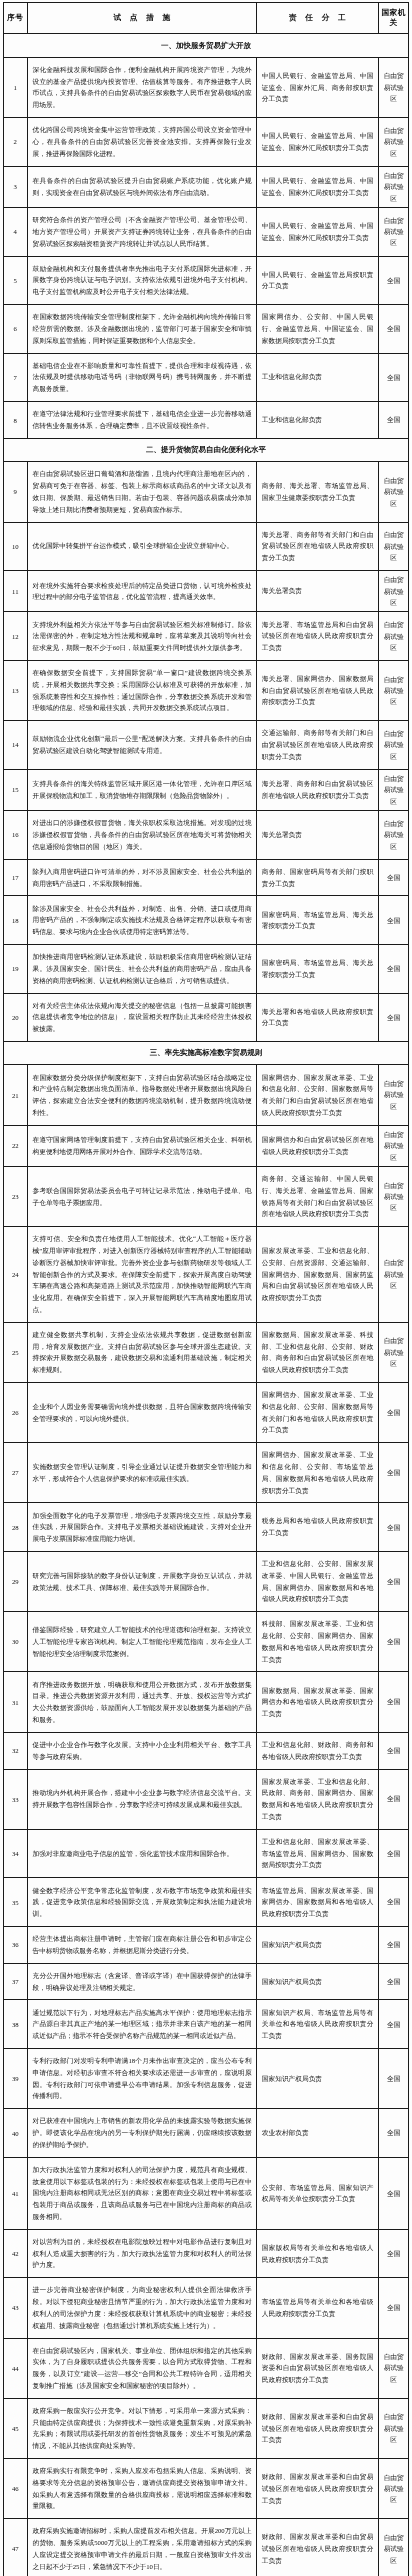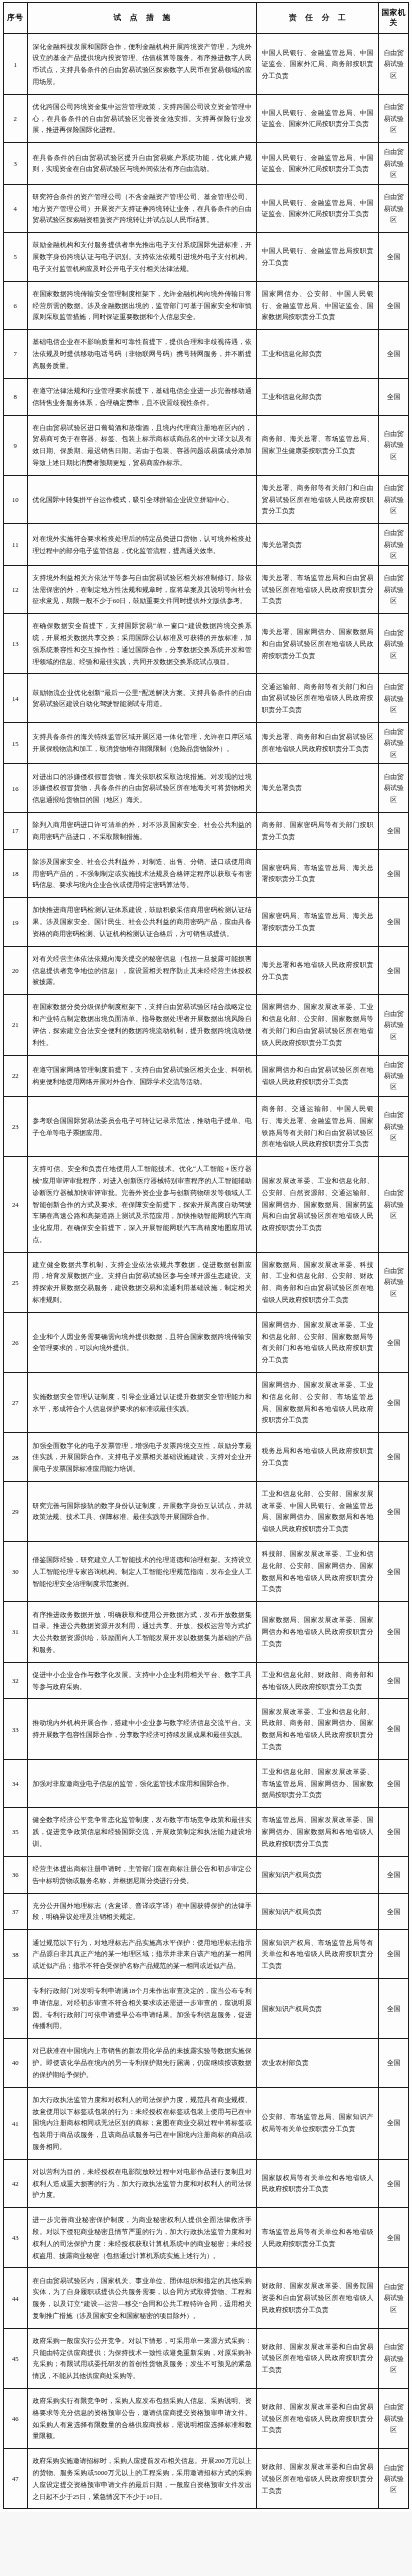--- a/index.html
+++ b/index.html
@@ -83,20 +83,23 @@
     </colgroup>
     <thead>
       <tr>
         <th>序号</th>
         <th>试　点　措　施</th>
         <th>责　任　分　工</th>
         <th>国家机关</th>
       </tr>
     </thead>
     <tbody>
+        <tr class="section-row">
+          <td colspan="4">一、加快服务贸易扩大开放</td>
+        </tr>
         <tr>
           <td class="cell-num">1</td>
           <td class="cell-measure">深化金融科技发展和国际合作，便利金融机构开展跨境资产管理，为境外设立的基金产品提供境内投资管理、估值核算等服务。有序推进数字人民币试点，支持具备条件的自由贸易试验区探索数字人民币在贸易领域的应用场景。</td>
           <td class="cell-dept">中国人民银行、金融监管总局、中国证监会、国家外汇局、商务部按职责分工负责</td>
           <td class="cell-scope">自由贸易试验区</td>
         </tr>
         <tr>
           <td class="cell-num">2</td>
           <td class="cell-measure">优化跨国公司跨境资金集中运营管理政策，支持跨国公司设立资金管理中心，在具备条件的自由贸易试验区完善资金池安排。支持再保险行业发展，推进再保险国际化进程。</td>
           <td class="cell-dept">中国人民银行、金融监管总局、中国证监会、国家外汇局按职责分工负责</td>
@@ -131,20 +134,23 @@
           <td class="cell-measure">基础电信企业在不影响质量和可靠性前提下，提供合理和非歧视待遇，依法依规及时提供移动电话号码（非物联网号码）携号转网服务，并不断提高服务质量。</td>
           <td class="cell-dept">工业和信息化部负责</td>
           <td class="cell-scope">全国</td>
         </tr>
         <tr>
           <td class="cell-num">8</td>
           <td class="cell-measure">在遵守法律法规和行业管理要求前提下，基础电信企业进一步完善移动通信转售业务服务体系，合理确定费率，且不设置歧视性条件。</td>
           <td class="cell-dept">工业和信息化部负责</td>
           <td class="cell-scope">全国</td>
         </tr>
+        <tr class="section-row">
+          <td colspan="4">二、提升货物贸易自由化便利化水平</td>
+        </tr>
         <tr>
           <td class="cell-num">9</td>
           <td class="cell-measure">在自由贸易试验区进口葡萄酒和蒸馏酒，且境内代理商注册地在区内的，贸易商可免于在容器、标签、包装上标示商标或商品名的中文译文以及有效日期、保质期、最迟销售日期。若由于包装、容器问题或易腐成分添加导致上述日期比消费者预期更短，贸易商应作标示。</td>
           <td class="cell-dept">商务部、海关总署、市场监管总局、国家卫生健康委按职责分工负责</td>
           <td class="cell-scope">自由贸易试验区</td>
         </tr>
         <tr>
           <td class="cell-num">10</td>
           <td class="cell-measure">优化国际中转集拼平台运作模式，吸引全球拼箱企业设立拼箱中心。</td>
           <td class="cell-dept">海关总署、商务部等有关部门和自由贸易试验区所在地省级人民政府按职责分工负责</td>
@@ -202,20 +208,23 @@
           <td class="cell-num">19</td>
           <td class="cell-measure">加快推进商用密码检测认证体系建设，鼓励积极采信商用密码检测认证结果。涉及国家安全、国计民生、社会公共利益的商用密码产品，应由具备资格的商用密码检测、认证机构检测认证合格后，方可销售或提供。</td>
           <td class="cell-dept">国家密码局、市场监管总局、海关总署按职责分工负责</td>
           <td class="cell-scope">全国</td>
         </tr>
         <tr>
           <td class="cell-num">20</td>
           <td class="cell-measure">对有关经营主体依法依规向海关提交的秘密信息（包括一旦披露可能损害信息提供者竞争地位的信息），应设置相关程序防止其未经经营主体授权被披露。</td>
           <td class="cell-dept">海关总署和各地省级人民政府按职责分工负责</td>
           <td class="cell-scope">全国</td>
+        </tr>
+        <tr class="section-row">
+          <td colspan="4">三、率先实施高标准数字贸易规则</td>
         </tr>
         <tr>
           <td class="cell-num">21</td>
           <td class="cell-measure">在国家数据分类分级保护制度框架下，支持自由贸易试验区结合战略定位和产业特点制定数据出境负面清单。指导数据处理者开展数据出境风险自评估，探索建立合法安全便利的数据跨境流动机制，提升数据跨境流动便利性。</td>
           <td class="cell-dept">国家网信办、国家发展改革委、工业和信息化部、公安部、国家数据局等有关部门和自由贸易试验区所在地省级人民政府按职责分工负责</td>
           <td class="cell-scope">自由贸易试验区</td>
         </tr>
         <tr>
           <td class="cell-num">22</td>
           <td class="cell-measure">在遵守国家网络管理制度前提下，支持自由贸易试验区相关企业、科研机构更便利地使用网络开展对外合作、国际学术交流等活动。</td>

